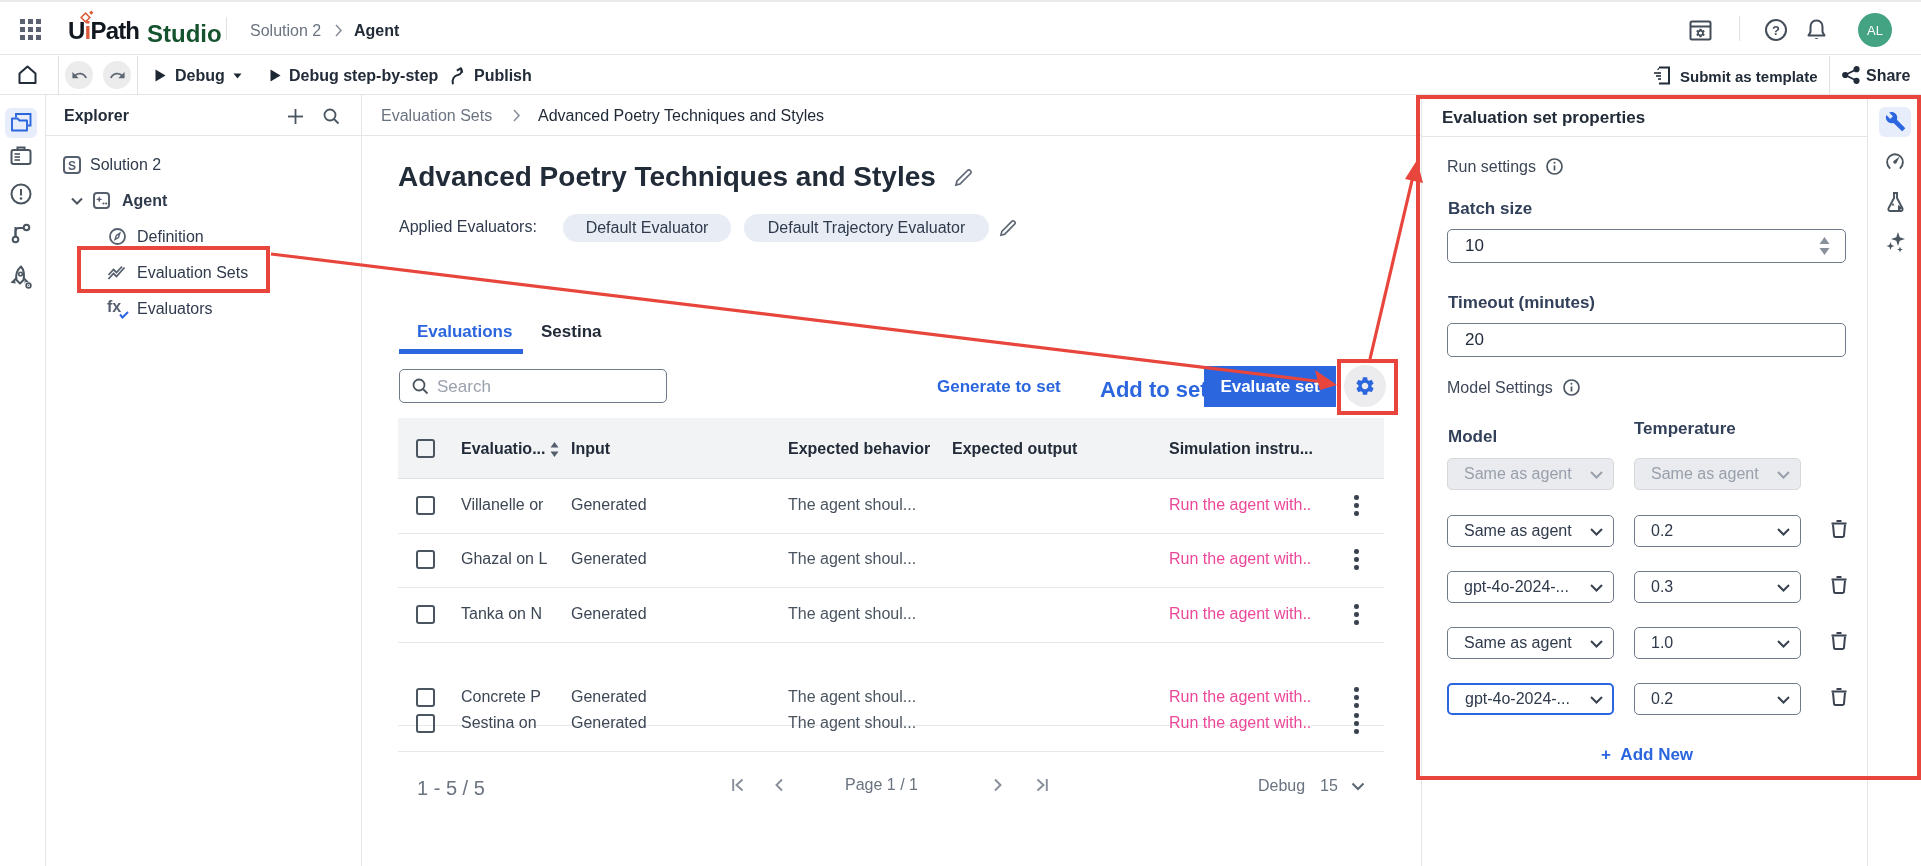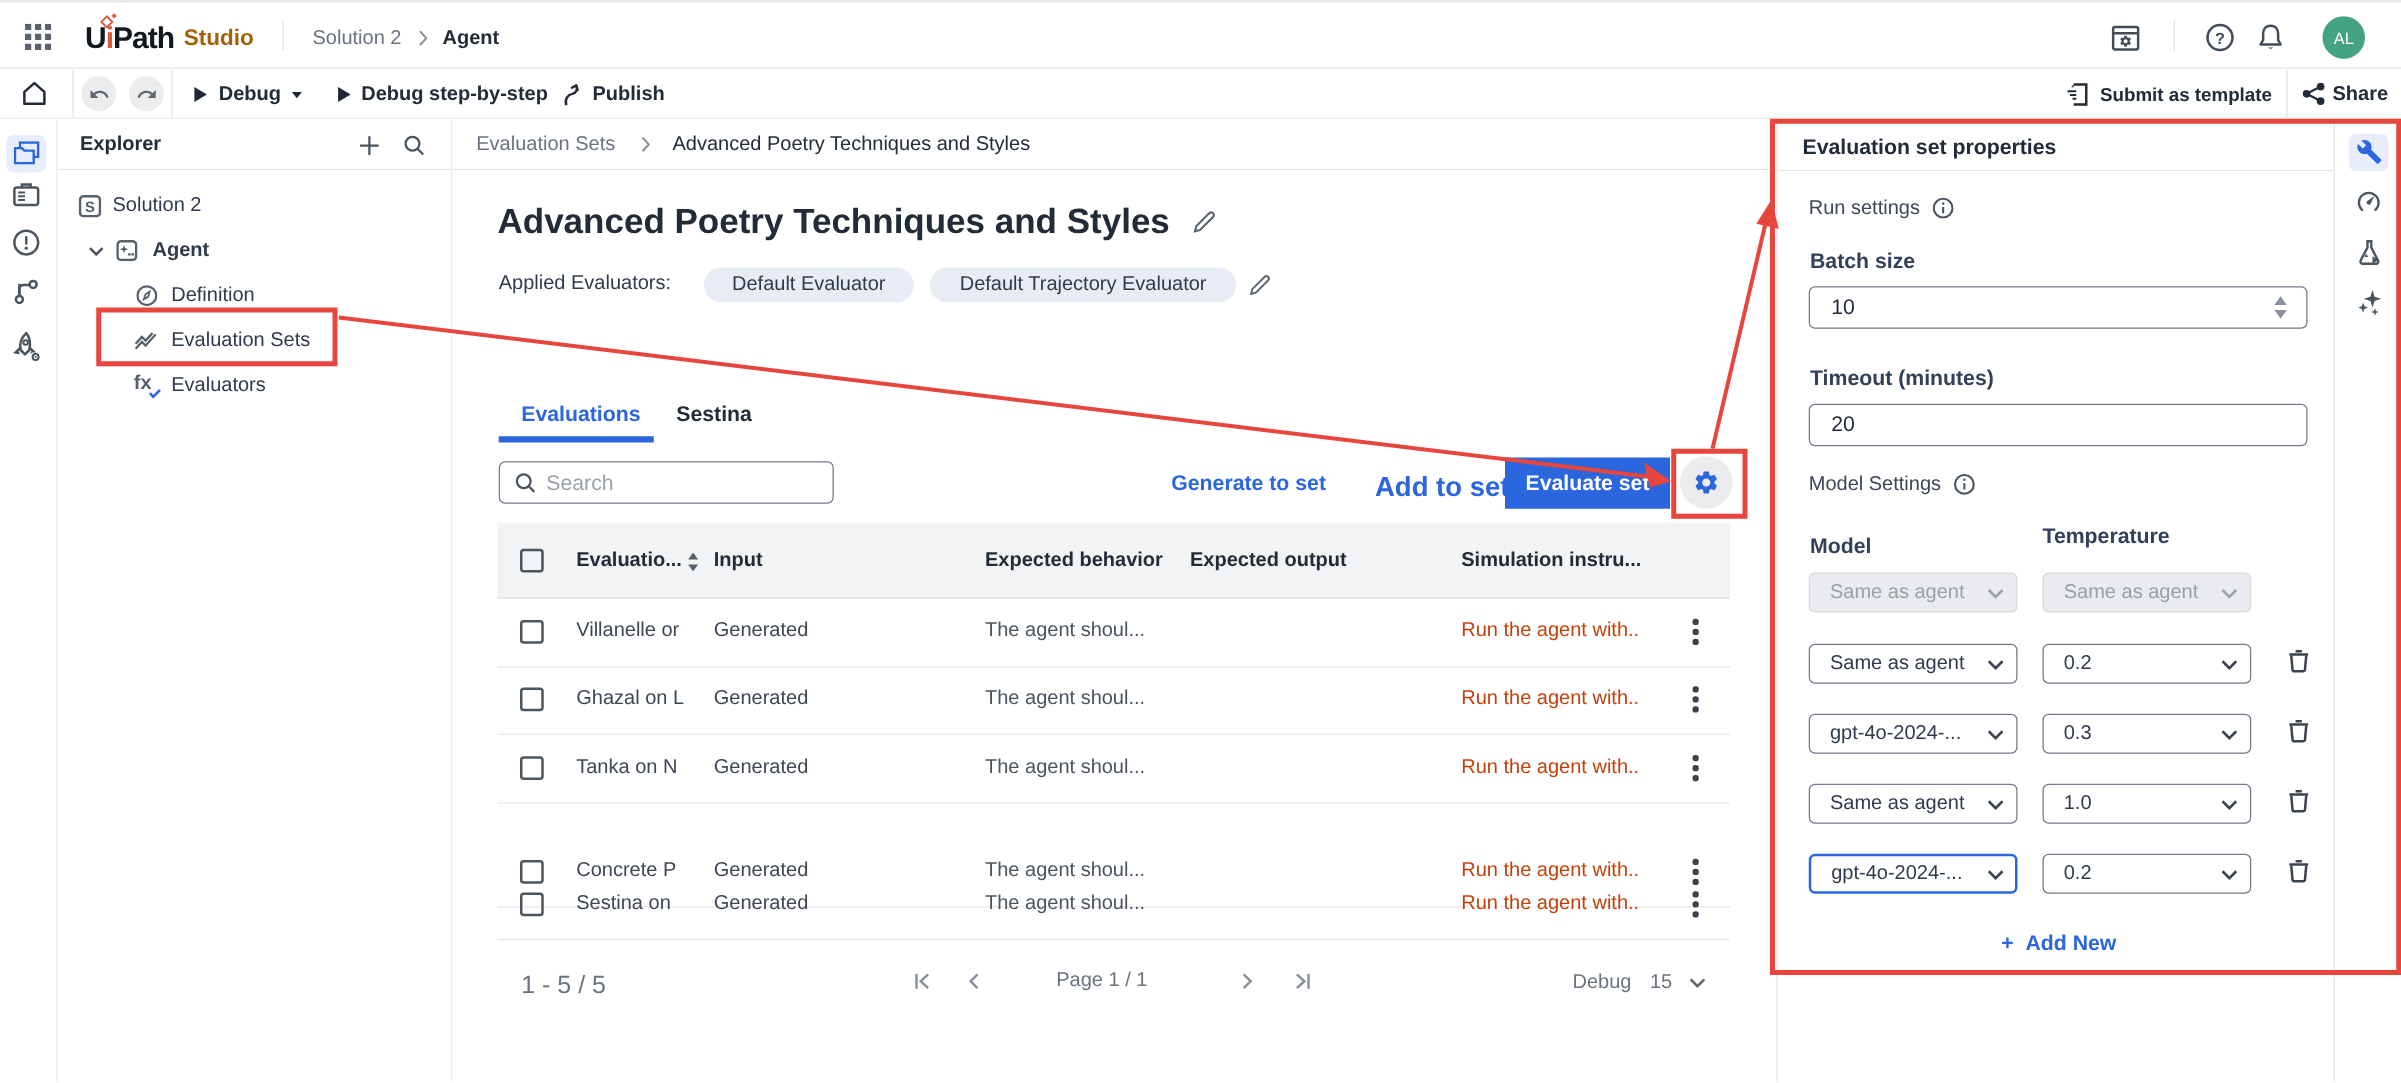--- a/index.html
+++ b/index.html
@@ -34,21 +34,21 @@
   .ddl { position:absolute; background:#fff; border:1px solid #707a88; border-radius:5px; font-size:16px; color:#2f3a4c; display:flex; align-items:center; padding-left:16px; height:32px; width:167px; }
   .ddl.dis { background:#eaebee; border-color:#d6d8db; color:#98a0ab; }
   .lbl { position:absolute; font-size:17px; font-weight:bold; color:#32405a; }
   .redbox { position:absolute; border:4px solid #e8463c; }
   .trow { left:36px; width:986px; height:55px; border-bottom:1px solid #e7e8ea; font-size:16px; color:#3c4654; }
   .trow span { position:absolute; top:17px; }
   .trow .cb { left:18px; top:17px; width:19px; height:19px; border:2px solid #4a5560; border-radius:3px; }
   .trow .nm { left:63px; width:86px; overflow:hidden; white-space:nowrap; }
   .trow .c2 { left:173px; }
   .trow .c3 { left:390px; color:#4a5460; }
-  .trow .c4 { left:771px; color:#c2410c; }
+  .trow .c4 { left:771px; color:#ec4899; }
   .trow .kb { left:956px; top:16px; width:4px; }
   .trow .kb i { display:block; width:4.5px; height:4.5px; border-radius:50%; background:#39424e; margin-bottom:3.5px; }
   .ddlc { position:absolute; }
   .trash { width:18px; height:20px; }
 </style>
 </head>
 <body>
 
 <div id="appbar">
   <svg class="abs" style="left:20px;top:17px;" width="21" height="21" viewBox="0 0 21 21">
@@ -62,21 +62,21 @@
       <rect x="0" y="16" width="5" height="5"></rect>
         <rect x="8" y="16" width="5" height="5"></rect>
         <rect x="16" y="16" width="5" height="5"></rect>
     </g>
   </svg>
   <div class="abs" style="left:68px;top:15px;font-size:24px;font-weight:bold;color:#10171f;letter-spacing:-0.8px;">U<span style="color:#db5a38;">i</span>Path</div>
   <svg class="abs" style="left:79px;top:8px;" width="16" height="13" viewBox="0 0 16 13">
     <rect x="3.4" y="4.4" width="6.2" height="6.2" fill="#fff" stroke="#db5a38" stroke-width="1.5" transform="rotate(45 6.5 7.5)"></rect>
     <rect x="10.8" y="1.2" width="3" height="3" fill="#db5a38" transform="rotate(45 12.3 2.7)"></rect>
   </svg>
-  <div class="abs" style="left:147px;top:18px;font-size:18px;font-weight:bold;color:#a16207;">Studio</div>
+  <div class="abs" style="left:147px;top:18px;font-size:24px;font-weight:bold;color:#14532d;">Studio</div>
   <div class="vdiv" style="left:226px;top:15px;bottom:14px;"></div>
   <div class="abs gray" style="left:250px;top:20px;font-size:16px;">Solution 2</div>
   <svg class="abs" style="left:334px;top:22px;" width="9" height="13" viewBox="0 0 9 13">
       <path d="M2 1 L7 6.5 L2 12" stroke="#8b919c" stroke-width="1.6" fill="none"></path>
     </svg>
   <div class="abs bold" style="left:354px;top:20px;font-size:16px;color:#222b38;">Agent</div>
 
   <svg class="abs" style="left:1689px;top:17px;" width="23" height="23" viewBox="0 0 23 23">
     <rect x="1.5" y="2.5" width="20" height="18" rx="1.5" fill="none" stroke="#434c59" stroke-width="2"></rect>
     <line x1="1.5" y1="7.5" x2="21.5" y2="7.5" stroke="#434c59" stroke-width="2"></line>

